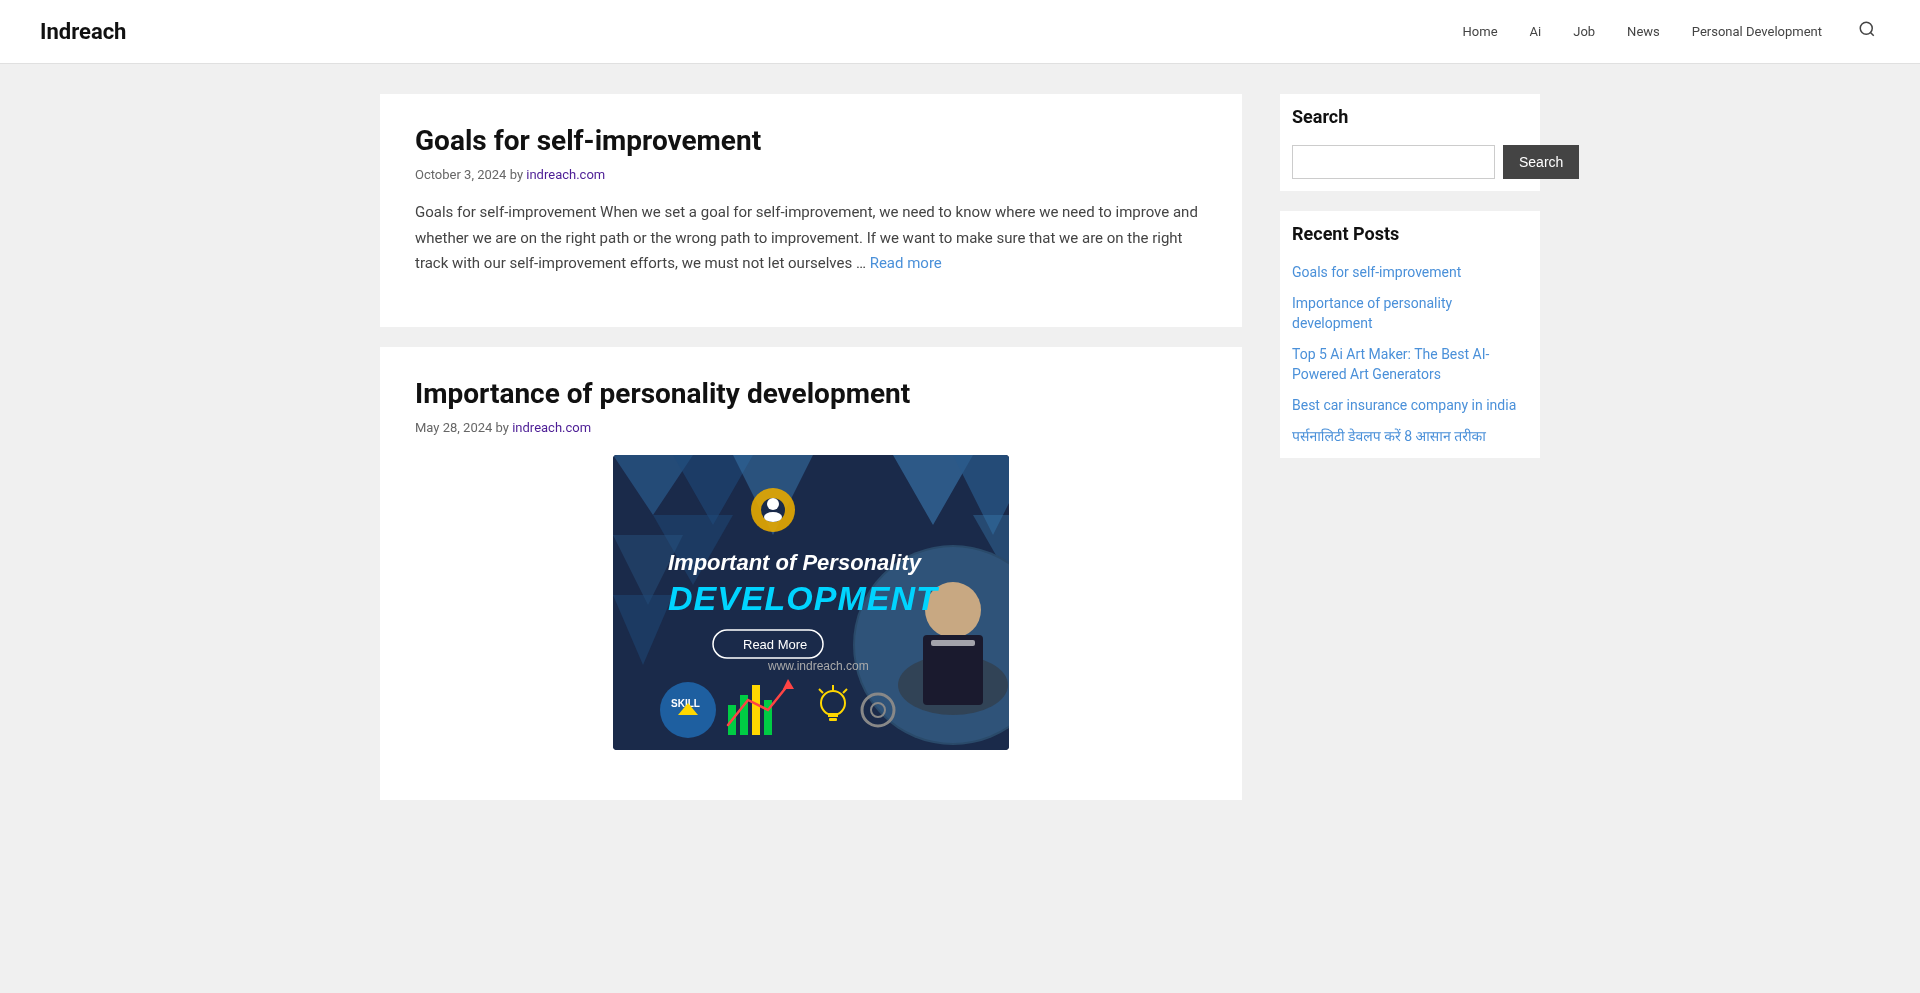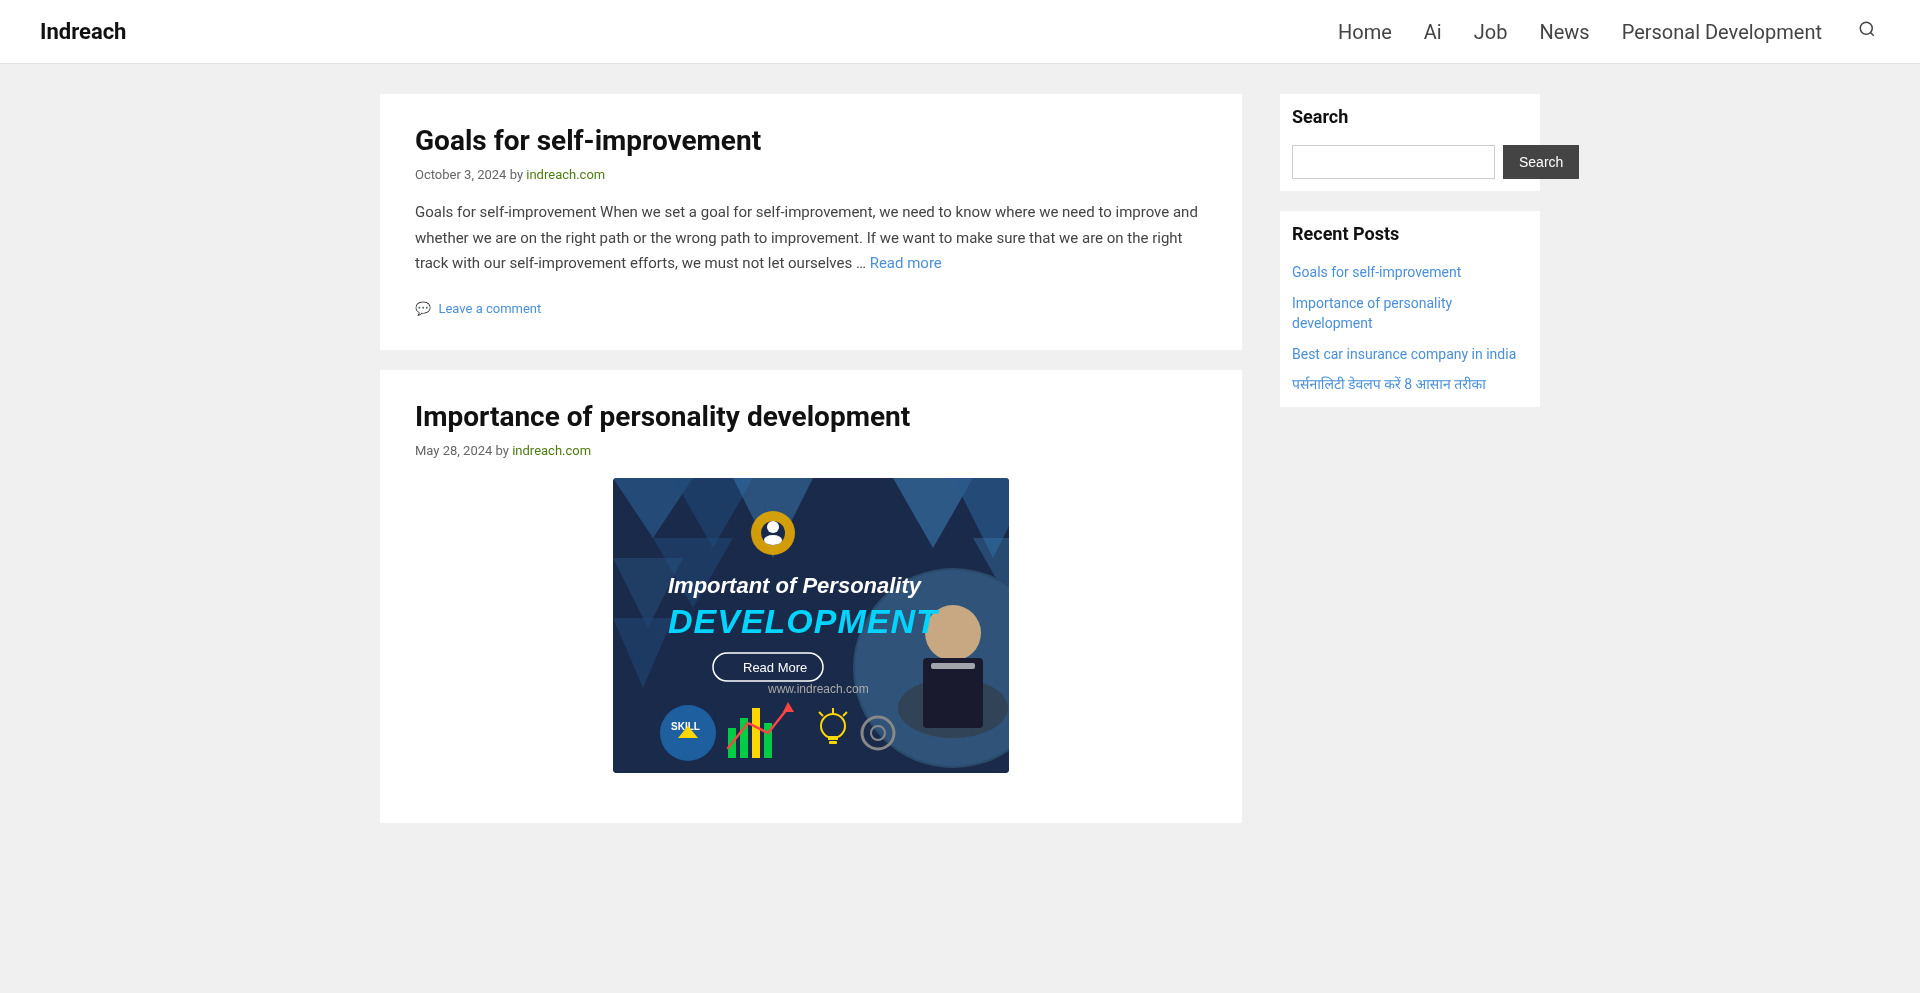--- a/index.html
+++ b/index.html
@@ -25,21 +25,21 @@
       text-decoration: none;
     }
     nav {
       display: flex;
       align-items: center;
       gap: 32px;
     }
     nav a {
       text-decoration: none;
       color: #444;
-      font-size: 20px;
+      font-size: 13px;
     }
     .search-icon-btn {
       background: none;
       border: none;
       cursor: pointer;
       font-size: 18px;
       color: #444;
       padding: 4px;
     }
 
@@ -72,21 +72,21 @@
       margin-bottom: 10px;
     }
 
     .post-meta {
       font-size: 13px;
       color: #666;
       margin-bottom: 18px;
     }
 
     .post-meta a {
-      color: #4d7c0f;
+      color: #4c1d95;
       text-decoration: none;
     }
 
     .post-excerpt {
       font-size: 15px;
       color: #444;
       line-height: 1.7;
       margin-bottom: 14px;
     }
 
@@ -200,24 +200,20 @@
       <p class="post-meta">
         <span>October 3, 2024</span>
         <span> by </span>
         <a href="#">indreach.com</a>
       </p>
       <p class="post-excerpt">
         <span>Goals for self-improvement When we set a goal for self-improvement, we need to know where we need to improve and whether we are on the right path or the wrong path to improvement. If we want to make sure that we are on the right track with our self-improvement efforts, we must not let ourselves …</span>
         <a class="read-more" href="#">Read more</a>
       </p>
       <div class="post-footer">
-        <div>
-          <span class="comment-icon">💬</span>
-          <a href="#">Leave a comment</a>
-        </div>
       </div>
     </article>
 
     <article class="post-card">
       <h1 class="post-title">Importance of personality development</h1>
       <p class="post-meta">
         <span>May 28, 2024</span>
         <span> by </span>
         <a href="#">indreach.com</a>
       </p>
@@ -307,20 +303,23 @@
     <div class="sidebar-widget">
       <h3 class="widget-title">Recent Posts</h3>
       <ul class="recent-posts-list">
         <li>
           <a href="#">Goals for self-improvement</a>
         </li>
         <li>
           <a href="#">Importance of personality development</a>
         </li>
         <li>
+          <a href="#">Top 5 Ai Art Maker: The Best AI-Powered Art Generators</a>
+        </li>
+        <li>
           <a href="#">Best car insurance company in india</a>
         </li>
         <li>
           <a href="#">पर्सनालिटी डेवलप करें 8 आसान तरीका</a>
         </li>
       </ul>
     </div>
 
   </aside>
 

